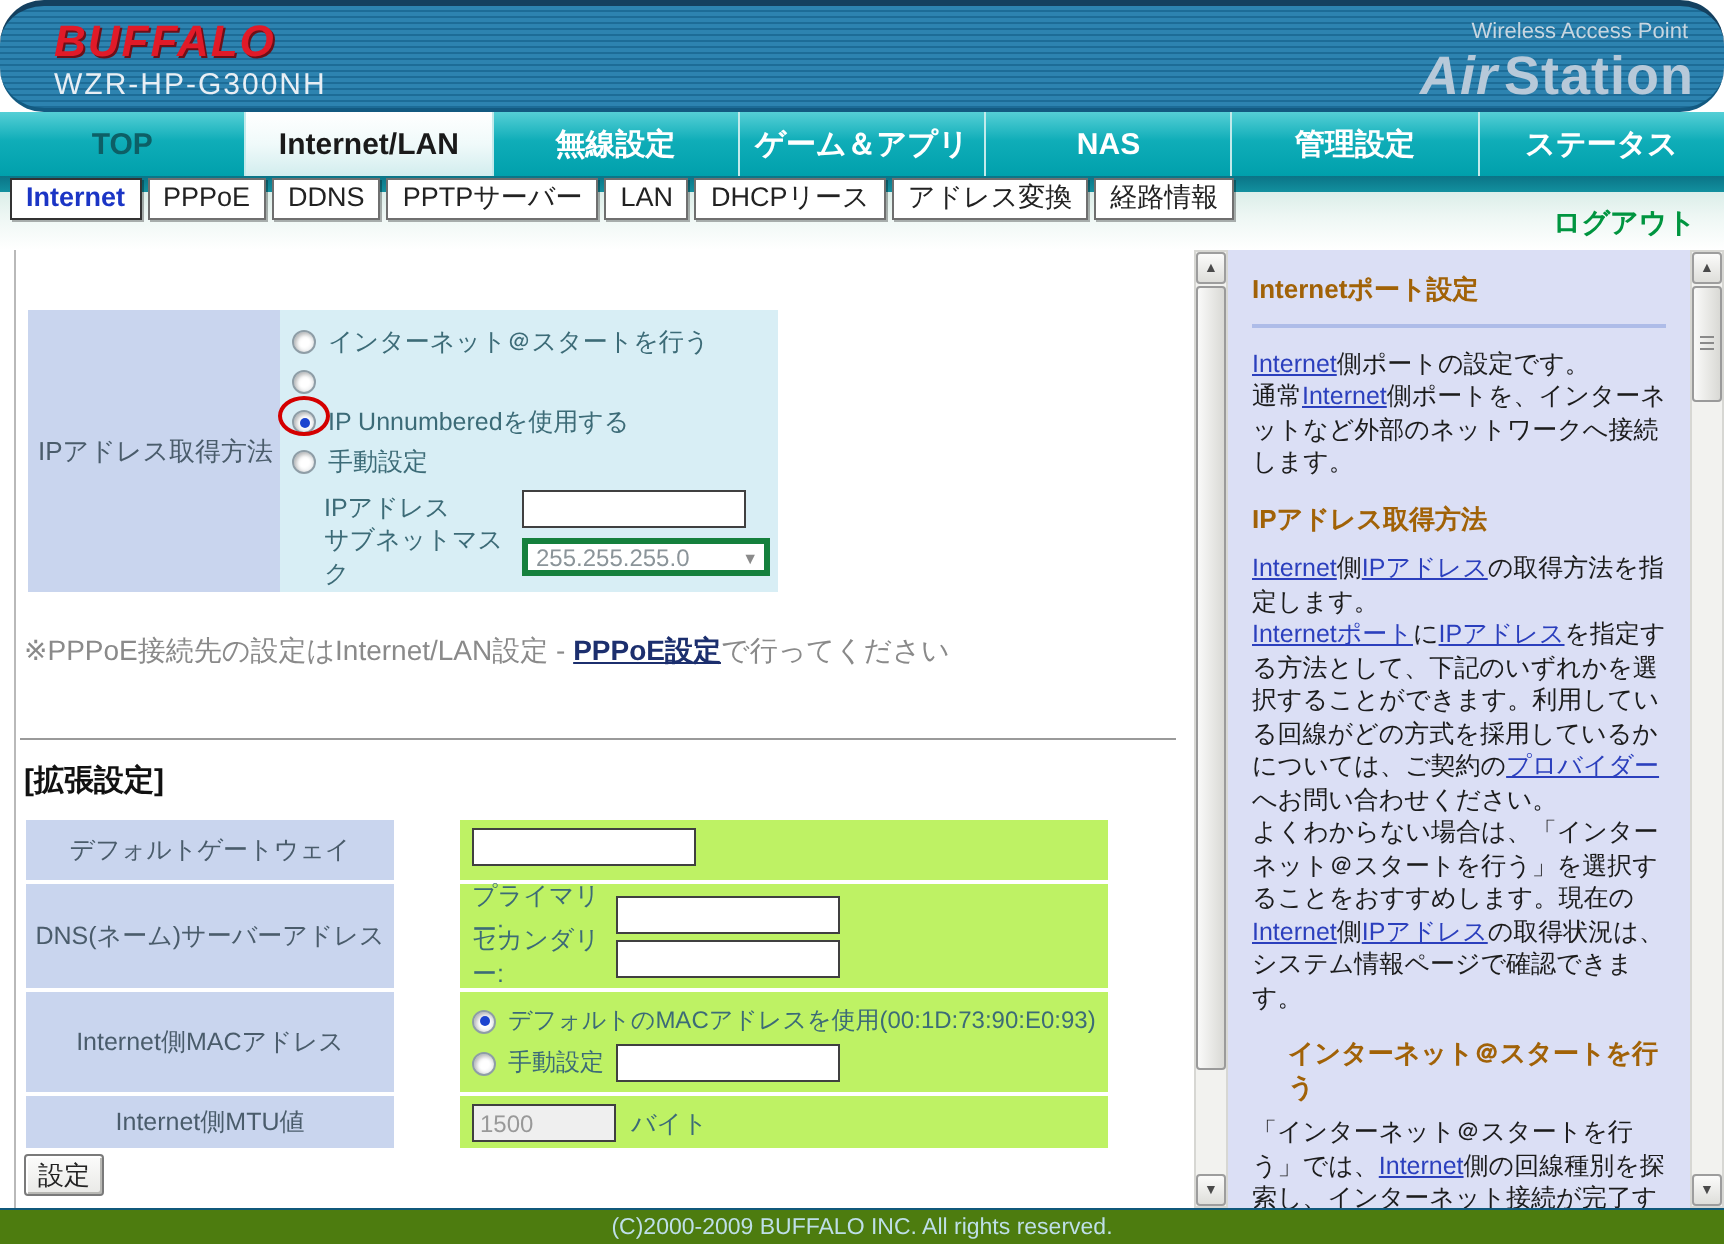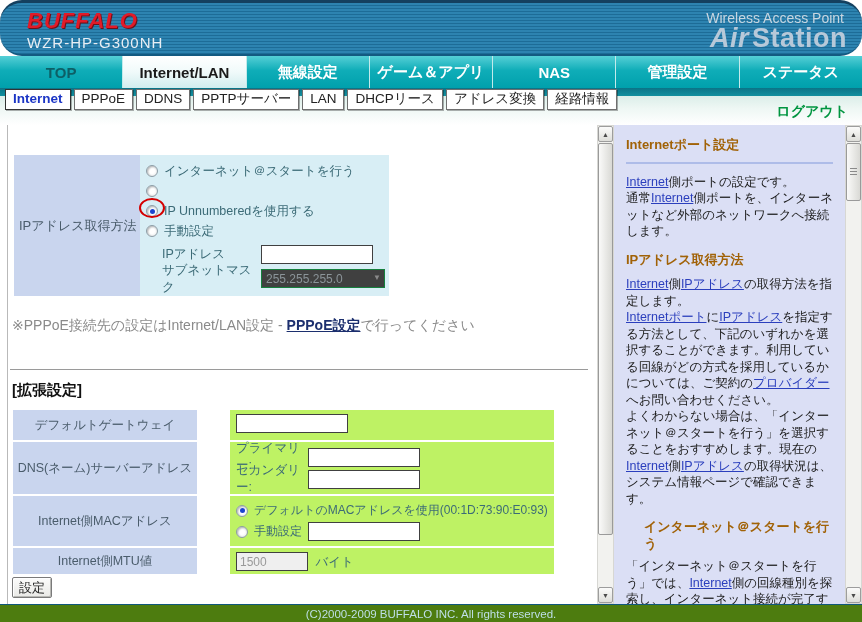--- a/index.html
+++ b/index.html
@@ -16,21 +16,21 @@
     border-top:3px solid #14405f;
     border-bottom:2px solid #135a81;
     border-radius:22px;
   }
   .brand {
     position:absolute; left:27px; top:5px;
     font-style:italic; font-weight:900; font-size:22px; letter-spacing:1px;
     color:#e11a28; text-shadow:1px 1px 0 #6d1018;
   }
   .model { position:absolute; left:27px; top:31px; font-size:15px; color:#e8eef4; letter-spacing:1px; }
-  .tagline { position:absolute; right:18px; top:7px; font-size:14px; color:#c8d6e0; }
+  .tagline { position:absolute; right:18px; top:7px; font-size:11px; color:#c8d6e0; }
   .airstation { position:absolute; right:15px; top:20px; font-size:27px; color:#b7c9d9; letter-spacing:0.5px; }
   .airstation .air { font-style:italic; font-weight:600; margin-right:3px; }
   .airstation .station { font-weight:800; }
 
   
   #nav { position:absolute; left:0; top:56px; width:862px; height:32px; display:flex; background:#ef4444;text-align:center; }
   .navtab {
     flex:1; display:flex; align-items:center; justify-content:center;
     font-size:15px; font-weight:600; color:#fff; cursor:default;
     background:linear-gradient(#55cfd6,#0fadb8 45%,#00a0ac);
@@ -85,21 +85,21 @@
     border:2px solid #d40000; border-radius:50%; pointer-events:none;
   }
   .subrow { display:flex; align-items:center; margin:3px 0 0 16px; height:21px; }
   .subrow-label { width:99px; font-size:12.5px; color:#3c6b77; }
   .txt {
     height:19px; border:1px solid #404040; background:#fff; font-size:12px;
     font-family:"Liberation Sans","DejaVu Sans",sans-serif; padding:0 3px; color:#333;
   }
   .w112 { width:112px; }
   .select {
-    width:124px; height:19px; background:#404040; border:1px solid #15803d;
+    width:124px; height:19px; background:#ffffff; border:3px solid #15803d;
     display:flex; align-items:center; font-size:12px; color:#8b9499;
     padding-left:4px; position:relative; cursor:default;
   }
   .select-arrow { position:absolute; right:3px; top:3px; font-size:8px; color:#8a8a8a; }
 
   .note { position:absolute; left:12px; top:192px; font-size:14px; color:#8a8a8a; white-space:nowrap; }
   .note .seg-link { color:#1c2f6e; font-weight:bold; text-decoration:underline; }
 
   .divider { position:absolute; left:10px; top:244px; width:578px; height:1px; background:#9a9a9a; }
   .adv-title { position:absolute; left:12px; top:256px; font-size:15px; font-weight:bold; color:#111; }

